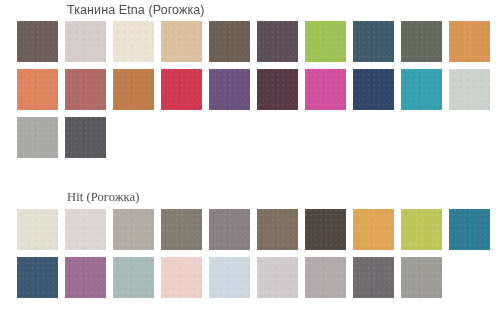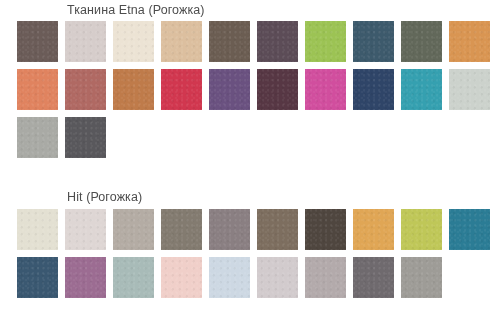--- a/index.html
+++ b/index.html
@@ -99,21 +99,21 @@
         <div class="swatch" title="#d14e9e" style="background-color: rgb(209, 78, 158);"></div>
         <div class="swatch" title="#2f4568" style="background-color: rgb(47, 69, 104);"></div>
         <div class="swatch" title="#35a0b0" style="background-color: rgb(53, 160, 176);"></div>
         <div class="swatch" title="#ccd2cc" style="background-color: rgb(204, 210, 204);"></div>
         <div class="swatch" title="#a9aaa5" style="background-color: rgb(169, 170, 165);"></div>
         <div class="swatch" title="#59585c" style="background-color: rgb(89, 88, 92);"></div>
       </div>
   </div>
 
   <div class="section">
-    <div class="section-title" id="hit-title" style="color: rgb(77, 77, 77);">Hit (Рогожка)</div>
+    <div class="section-title" id="hit-title" style="color: rgb(77, 77, 77); font-family: Liberation Serif, serif;">Hit (Рогожка)</div>
     <div class="swatch-grid" id="hit-grid">
         <div class="swatch" title="#e3e0d2" style="background-color: rgb(227, 224, 210);"></div>
         <div class="swatch" title="#ded6d4" style="background-color: rgb(222, 214, 212);"></div>
         <div class="swatch" title="#b4aca4" style="background-color: rgb(180, 172, 164);"></div>
         <div class="swatch" title="#837b70" style="background-color: rgb(131, 123, 112);"></div>
         <div class="swatch" title="#8a7f82" style="background-color: rgb(138, 127, 130);"></div>
         <div class="swatch" title="#7d6e5f" style="background-color: rgb(125, 110, 95);"></div>
         <div class="swatch" title="#4f463f" style="background-color: rgb(79, 70, 63);"></div>
         <div class="swatch" title="#e0a655" style="background-color: rgb(224, 166, 85);"></div>
         <div class="swatch" title="#bfc758" style="background-color: rgb(191, 199, 88);"></div>

